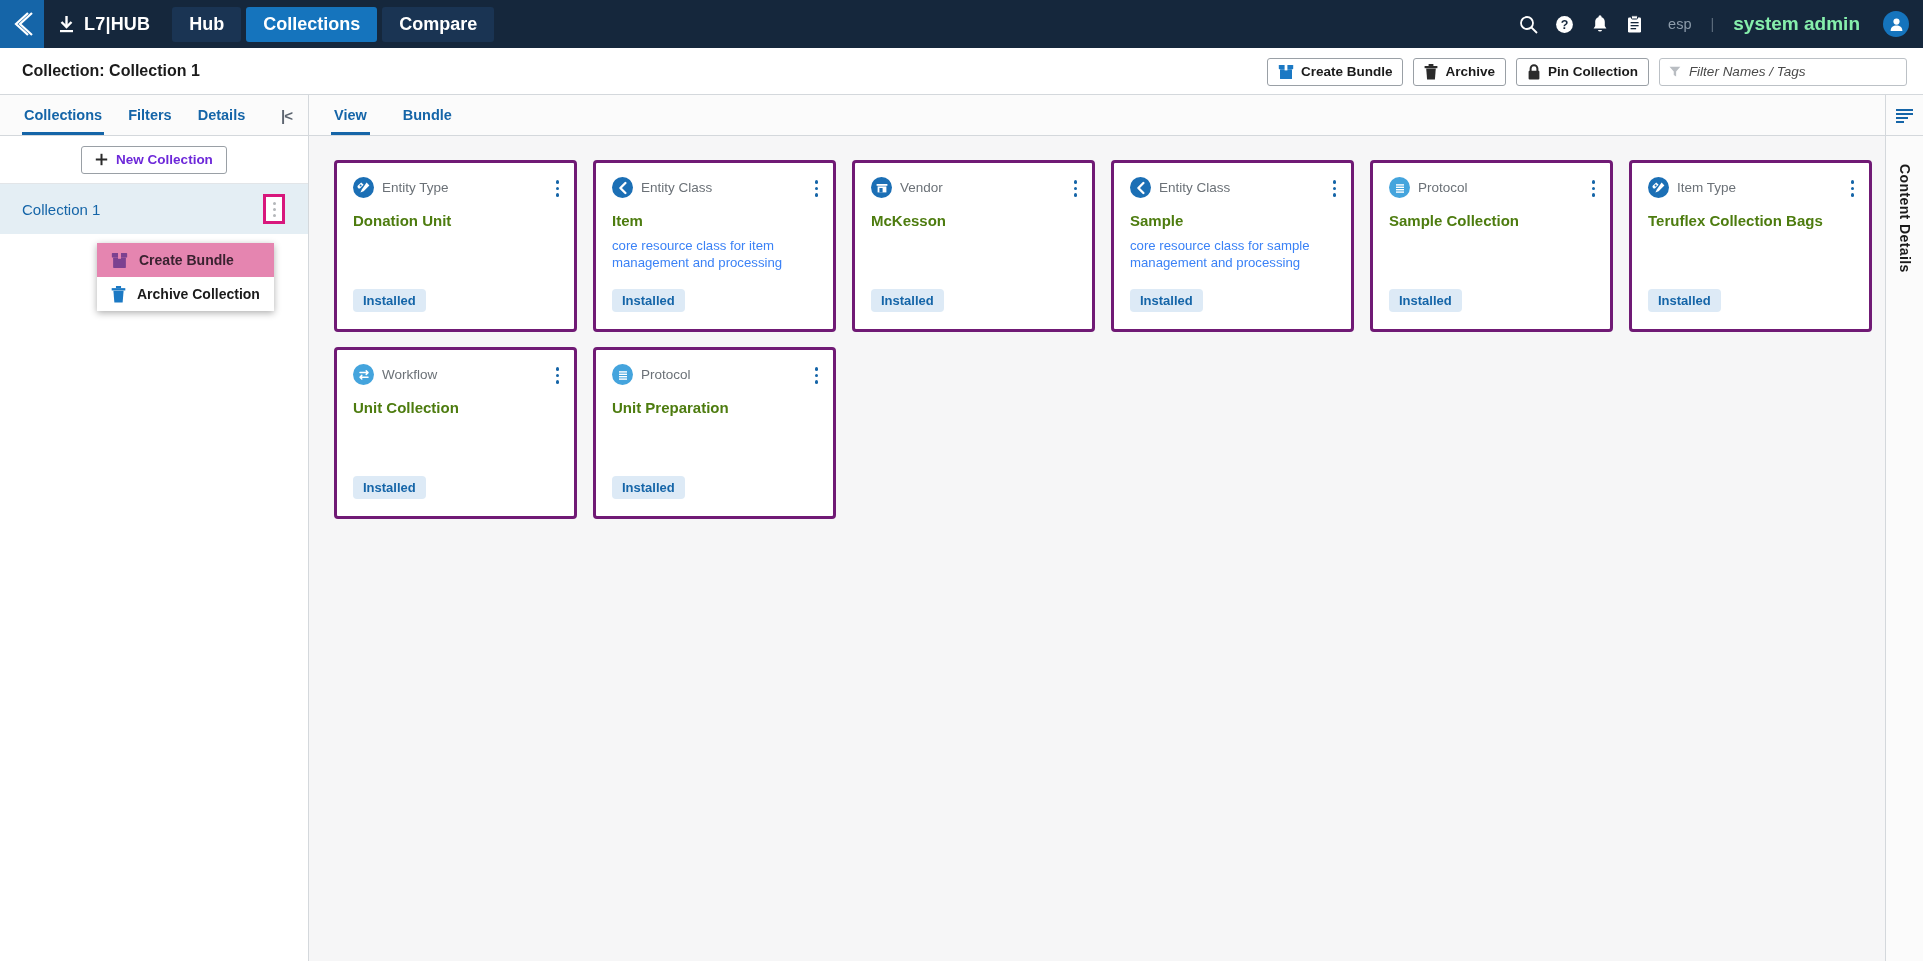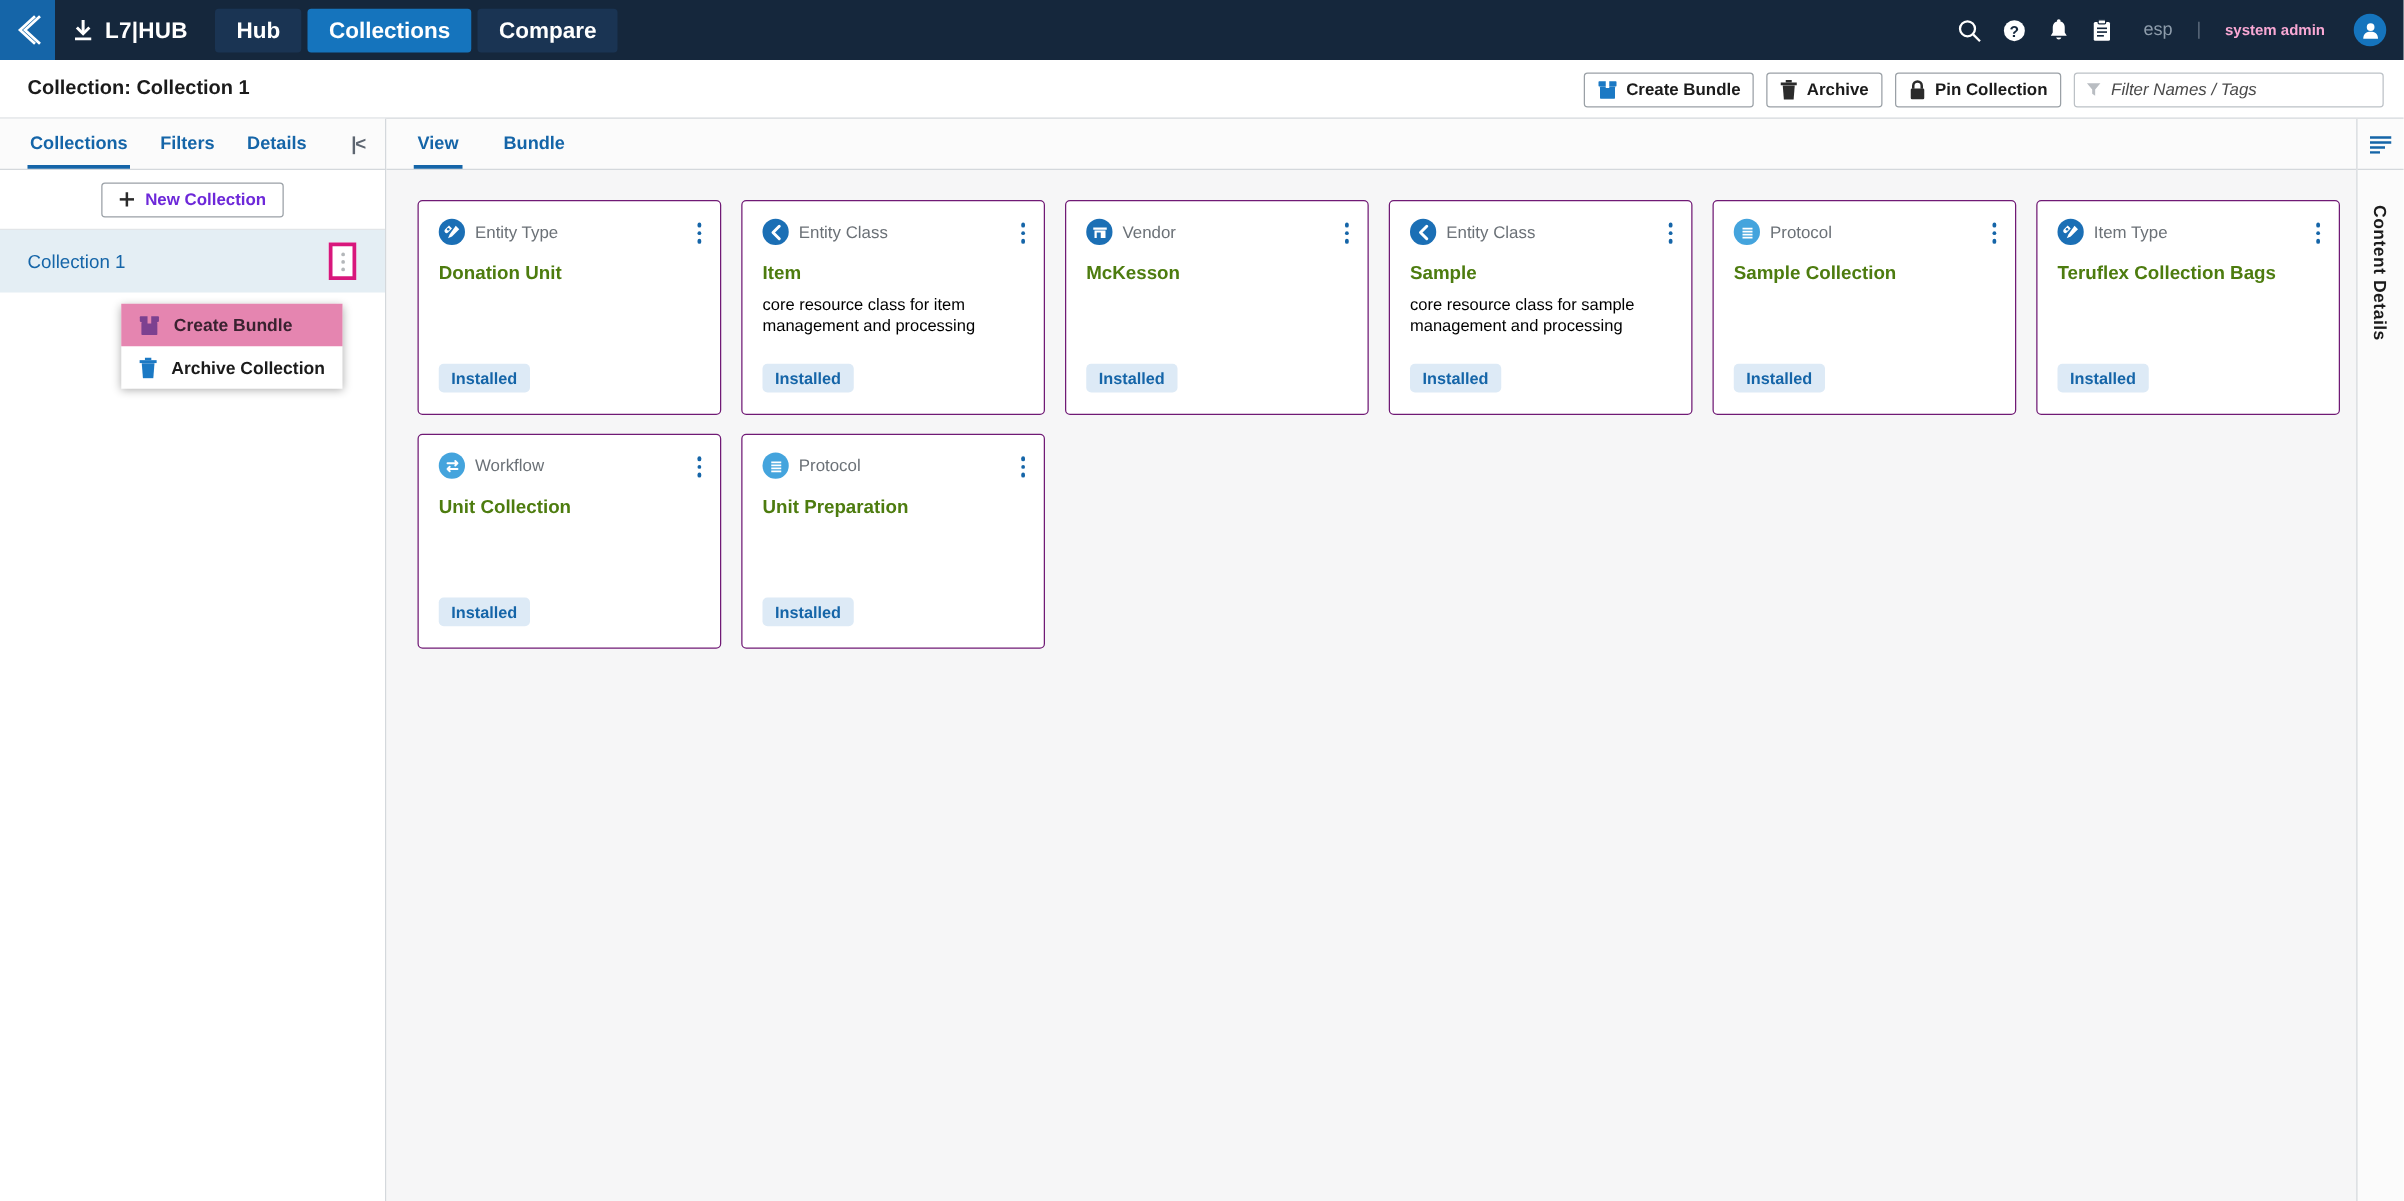--- a/index.html
+++ b/index.html
@@ -36,21 +36,21 @@
     background: #1a3453; cursor: pointer; white-space: nowrap;
   }
   .nav-tab.active { background: #1574bd; }
   .nav-right {
     position: absolute; right: 14px; top: 0; height: 48px;
     display: flex; align-items: center; gap: 17px;
   }
   .nav-icon { color: #fff; display: flex; align-items: center; cursor: pointer; }
   .nav-user-org { color: #8d9cab; font-size: 14.5px; margin-left: 8px; }
   .nav-sep { color: #5c6b7c; font-size: 14.5px; margin: 0 2px; }
-  .nav-user-name { color: #f9a8d4; font-size: 12px; font-weight: bold; }
+  .nav-user-name { color: #86efac; font-size: 19px; font-weight: bold; }
   .nav-avatar {
     width: 26px; height: 26px; border-radius: 50%;
     background: #1574bd; display: flex; align-items: center; justify-content: center;
     margin-left: 6px; cursor: pointer;
   }
 
   
   .subheader {
     height: 47px; width: 100%;
     background: #ffffff;
@@ -177,21 +177,21 @@
     content: ""; position: absolute; left: 0; right: 0; bottom: 0;
     height: 3px; background: #1565a8;
   }
   .cards-area {
     flex: 1 1 auto; padding: 24px 0 0 25px;
     display: flex; flex-wrap: wrap; gap: 15px 16px;
     align-content: flex-start; overflow: hidden;
   }
   .card {
     width: 243px; height: 172px;
-    background: #fff; border: 1px solid #701a75; border-radius: 4px;
+    background: #fff; border: 3px solid #701a75; border-radius: 4px;
     padding: 14px 16px 0 16px;
     display: flex; flex-direction: column;
     position: relative; cursor: pointer;
   }
   .card-head { display: flex; align-items: center; gap: 8px; }
   .card-type-icon {
     width: 21px; height: 21px; border-radius: 50%;
     display: flex; align-items: center; justify-content: center;
     flex: 0 0 auto;
   }
@@ -200,21 +200,21 @@
     position: absolute; right: 13px; top: 15px;
     display: flex; flex-direction: column; gap: 3px; align-items: center;
     cursor: pointer; padding: 2px;
   }
   .card-kebab span { width: 3.5px; height: 3.5px; border-radius: 50%; background: #1565a8; }
   .card-title {
     margin-top: 14px; font-size: 15px; font-weight: bold; color: #4d7c0f;
     line-height: 1.25;
   }
   .card-desc {
-    margin-top: 6px; font-size: 13.2px; color: #000000; line-height: 1.33;
+    margin-top: 6px; font-size: 13.2px; color: #3b82f6; line-height: 1.33;
   }
   .card-badge {
     position: absolute; left: 16px; bottom: 17px;
     height: 23px; padding: 0 10px; border-radius: 4px;
     background: #ddeaf6; color: #1565a8;
     font-size: 13px; font-weight: bold;
     display: flex; align-items: center;
   }
 
   

